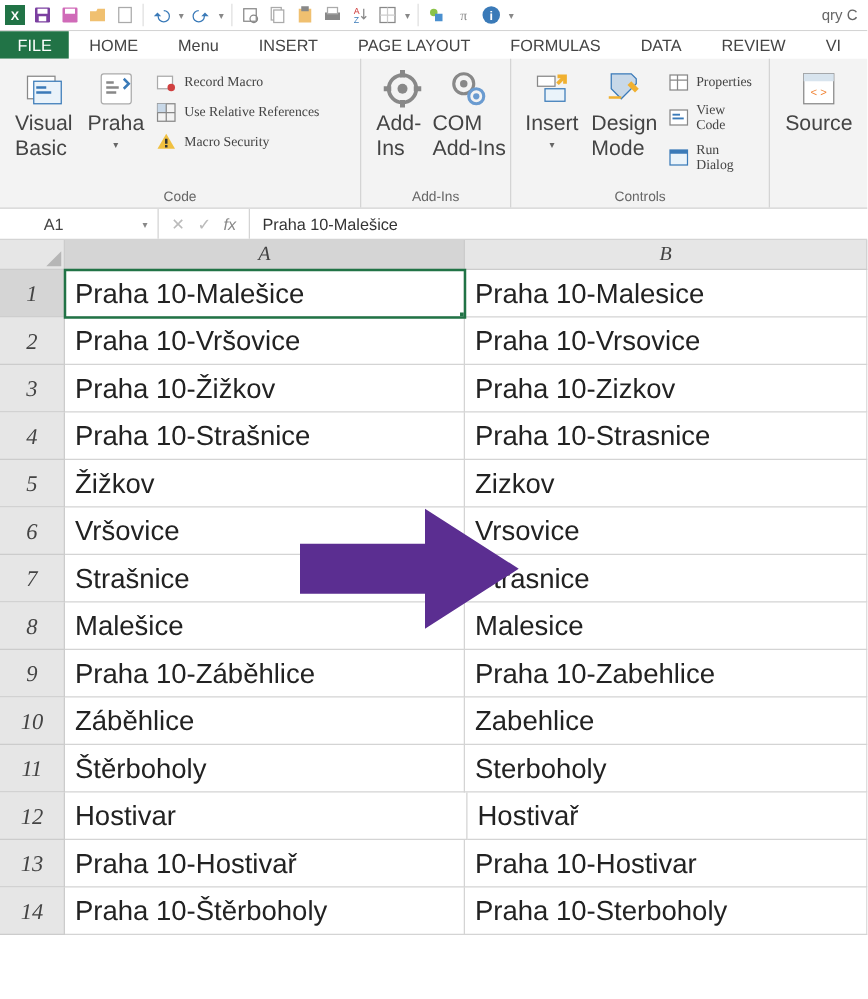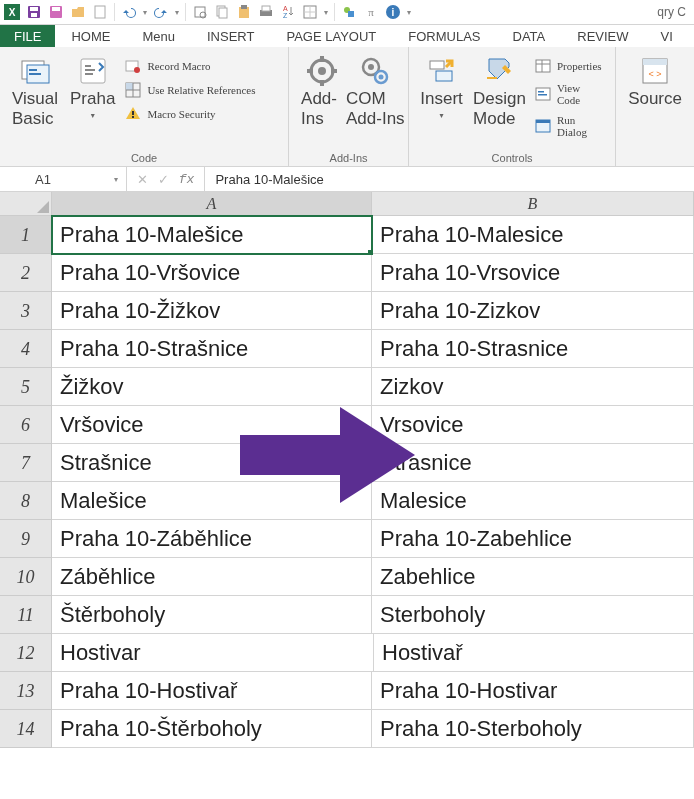--- a/index.html
+++ b/index.html
@@ -29,21 +29,21 @@
   .small-rows { display: flex; flex-direction: column; gap: 6px; padding-top: 4px; font-family: Liberation Serif, serif; }
   .small-btn { display: flex; align-items: center; gap: 6px; font-size: 11px; color: #444; cursor: pointer; padding: 1px 2px; }
   .small-btn .ic { width: 16px; height: 16px; flex-shrink: 0; }
 
   
   .fbar { height: 25px; display: flex; align-items: center; border-bottom: 1px solid #d4d4d4; }
   .namebox { width: 100px; height: 100%; border-right: 1px solid #d4d4d4; display: flex; align-items: center; padding: 0 8px; font-size: 13px; margin-left: 27px; }
   .namebox .dd { margin-left: auto; font-size: 8px; color: #888; }
   .fbar-btns { display: flex; align-items: center; gap: 10px; padding: 0 10px; color: #bbb; border-right: 1px solid #d4d4d4; height: 100%; }
   .fbar-btns span { font-size: 13px; cursor: pointer; }
-  .fx { font-style: italic; font-family: Liberation Mono, monospace; color: #888; }
+  .fx { font-style: italic; font-family: Liberation Sans, sans-serif; color: #888; }
   .fcontent { padding: 0 10px; font-size: 13px; color: #333; }
 
   
   .grid { position: relative; }
   .colhdr-row { display: flex; height: 24px; }
   .selall { width: 52px; background: #e6e6e6; border-right: 1px solid #ccc; border-bottom: 1px solid #ccc; position: relative; }
   .selall::after { content: ""; position: absolute; right: 2px; bottom: 2px; width: 0; height: 0; border-left: 12px solid transparent; border-bottom: 12px solid #b6b6b6; }
   .colhdr { flex: 0 0 auto; background: #e6e6e6; border-right: 1px solid #ccc; border-bottom: 1px solid #ccc; text-align: center; line-height: 24px; font-size: 16px; color: #444; font-style: italic; font-family: Georgia, "Times New Roman", serif; }
   .colA { width: 320px; }
   .colB { width: 322px; }

